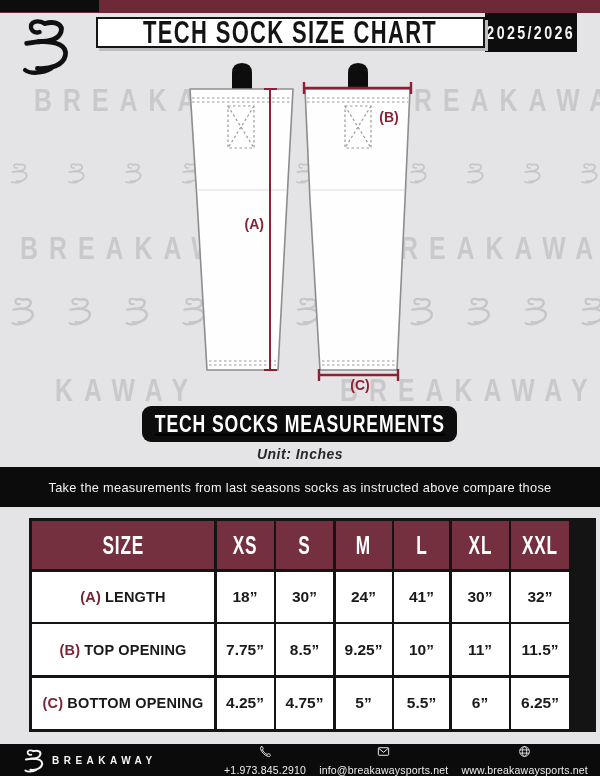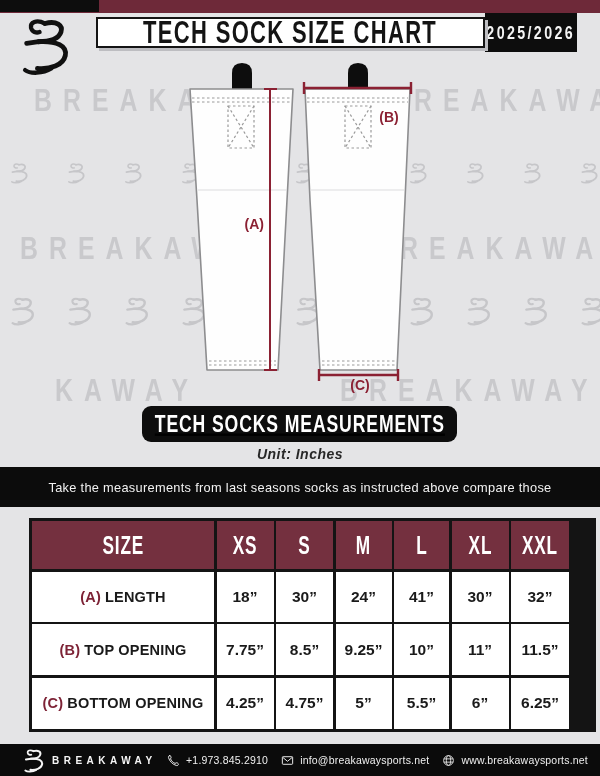--- a/index.html
+++ b/index.html
@@ -61,21 +61,21 @@
   .td.label{font-size:14.5px;letter-spacing:.2px;}
   .td.label .key{color:#7d2336;margin-right:4px;font-weight:700;}
 
   
   .footer{position:absolute;left:0;top:744px;width:600px;height:32px;background:#0b0b0b;z-index:3;
           display:flex;align-items:center;}
   .footer .f-logo{width:20px;height:25px;color:#f5f5f5;margin-left:24px;flex:none;}
   .footer .f-logo svg{width:100%;height:100%;}
   .f-brand{color:#f5f5f5;font-size:10px;font-weight:700;letter-spacing:4.5px;margin-left:8px;}
   .f-contacts{display:flex;align-items:center;margin-left:auto;margin-right:12px;gap:13px;}
-  .f-item{display:flex;align-items:center;gap:6px;color:#efefef;font-size:10.5px;letter-spacing:.2px;}
+  .f-item{display:flex;align-items:center;gap:6px;color:#efefef;font-size:10.5px;letter-spacing:.2px;flex-direction:column;}
   .f-item svg{width:13px;height:13px;flex:none;}
 </style>
 </head>
 <body>
 
 <div class="page">
 
   <div id="watermark">
       <div class="wm-row" style="top: 86px; left: 34px;"><span class="wm-word" style="margin-right: 70px;">BREAKAWAY</span><span class="wm-word" style="margin-right: 70px;">BREAKAWAY</span></div>
       <div class="wm-row" style="top: 234px; left: 20px;"><span class="wm-word" style="margin-right: 70px;">BREAKAWAY</span><span class="wm-word" style="margin-right: 70px;">BREAKAWAY</span></div>

